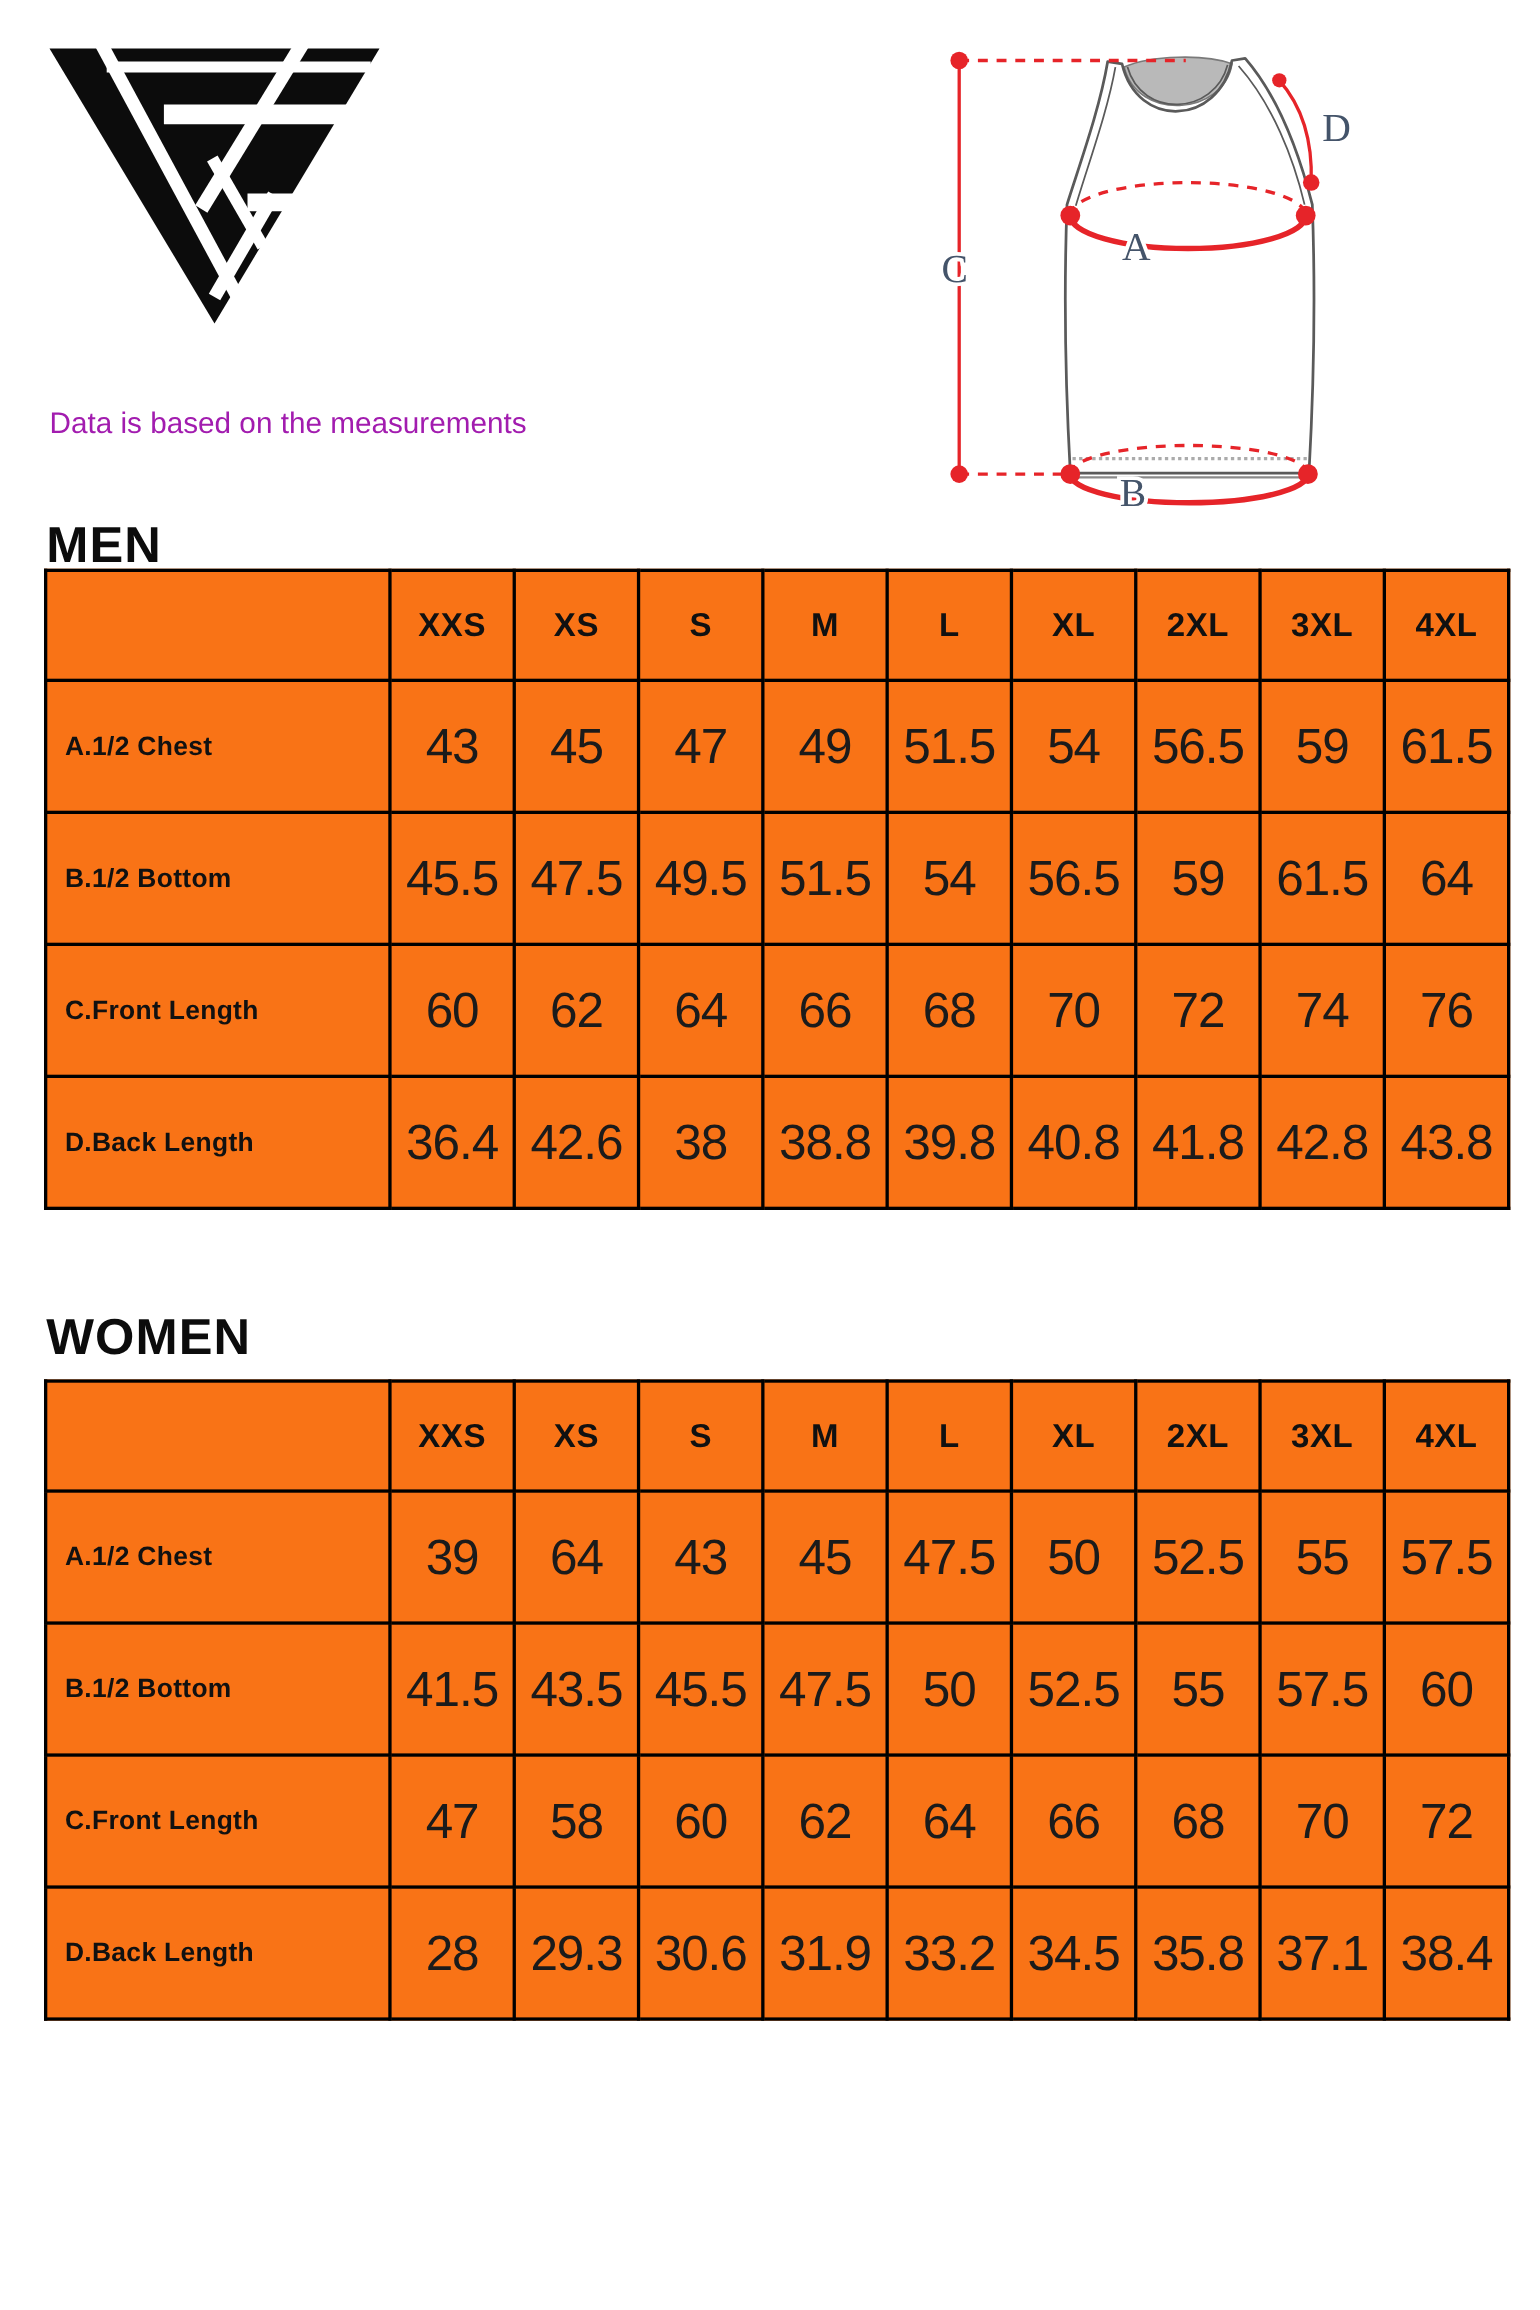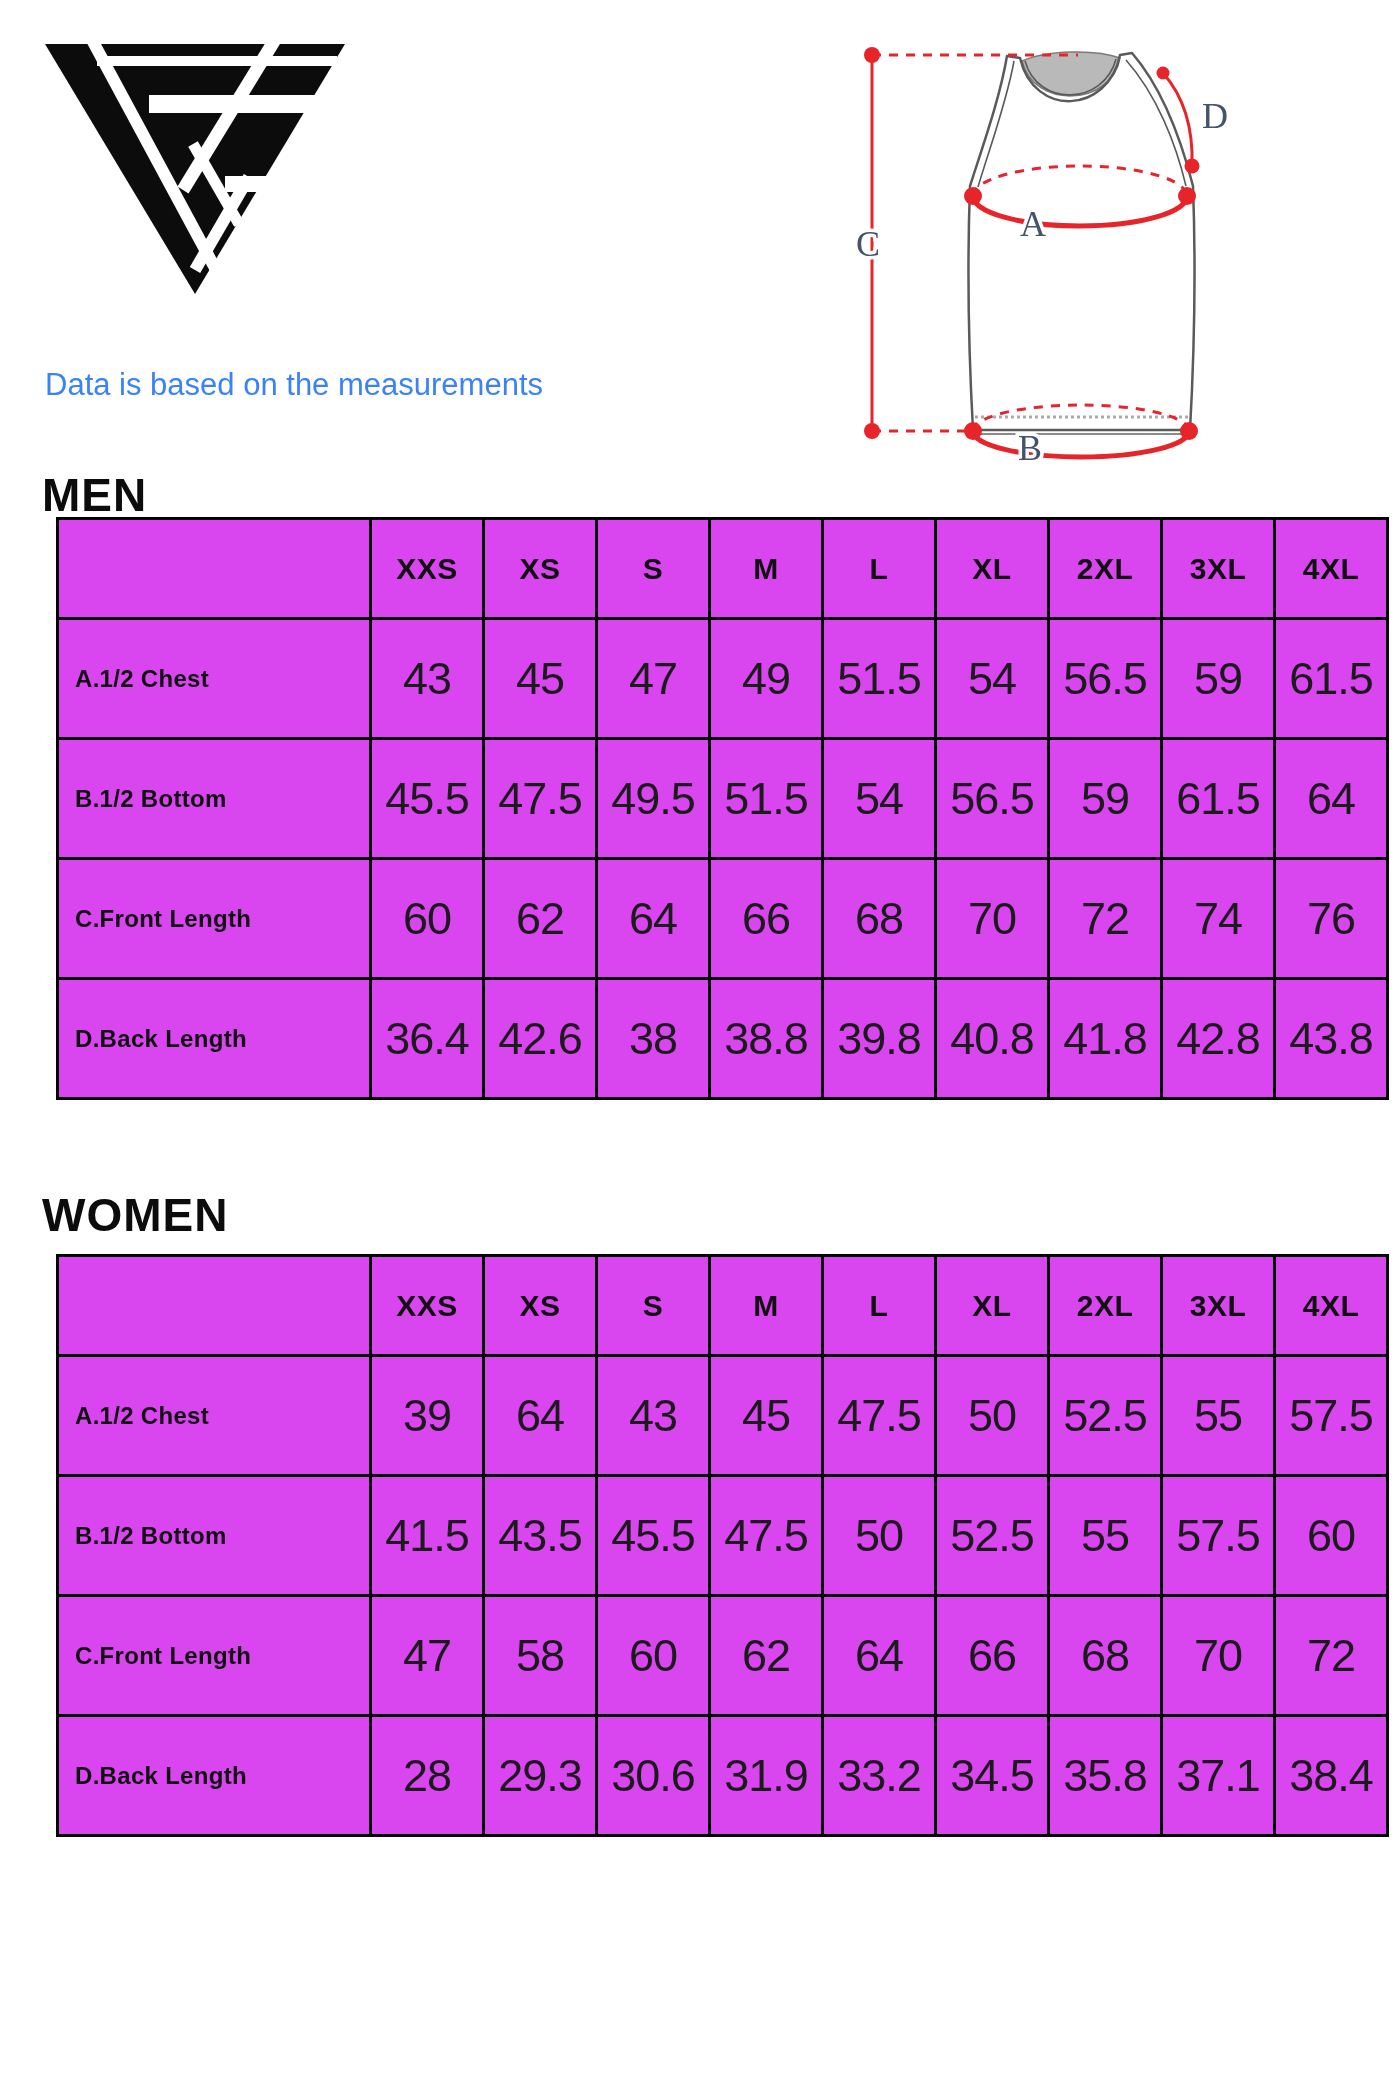--- a/index.html
+++ b/index.html
@@ -7,29 +7,29 @@
     position:relative;width:1400px;height:2100px;background:#ffffff;
     font-family:"Liberation Sans",sans-serif;color:#111;overflow:hidden;
   }
   
   .logo{position:absolute;left:43px;top:42px;width:304px;height:256px;}
   
   .diagram{position:absolute;left:820px;top:28px;width:430px;height:445px;}
   .diagram text{font-family:"Liberation Serif",serif;font-size:36px;
     paint-order:stroke;stroke:#ffffff;stroke-width:7px;}
   
-  .note{position:absolute;left:45px;top:366px;font-size:31px;line-height:38px;color:#3b82f6;}
+  .note{position:absolute;left:45px;top:366px;font-size:27px;line-height:38px;color:#a21caf;}
   
   .sec-title{position:absolute;left:42px;font-size:46px;font-weight:800;
     letter-spacing:1px;color:#0c0c0c;}
   .sec-title.men{top:468px;}
   .sec-title.women{top:1188px;}
   
-  .size-table{position:absolute;left:56px;border-collapse:collapse;table-layout:fixed;
-    width:1330px;background:#d946ef;}
+  .size-table{position:absolute;left:40px;border-collapse:collapse;table-layout:fixed;
+    width:1330px;background:#f97316;}
   .size-table.men{top:517px;}
   .size-table.women{top:1254px;}
   .size-table th,.size-table td{border:3px solid #000;text-align:center;vertical-align:middle;
     overflow:hidden;}
   .size-table thead tr{height:100px;}
   .size-table tbody tr{height:120px;}
   .size-table col.label-col{width:313px;}
   .size-table col.size-col{width:113px;}
   .size-table thead th{font-size:30px;font-weight:700;letter-spacing:0.5px;}
   .size-table tbody th{font-size:24px;font-weight:700;text-align:left;padding-left:16px;

